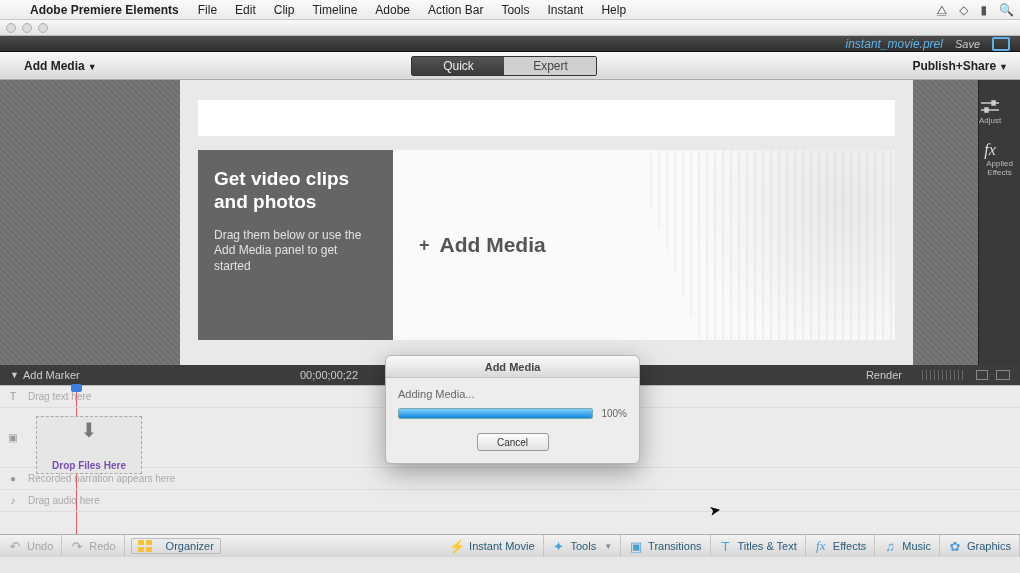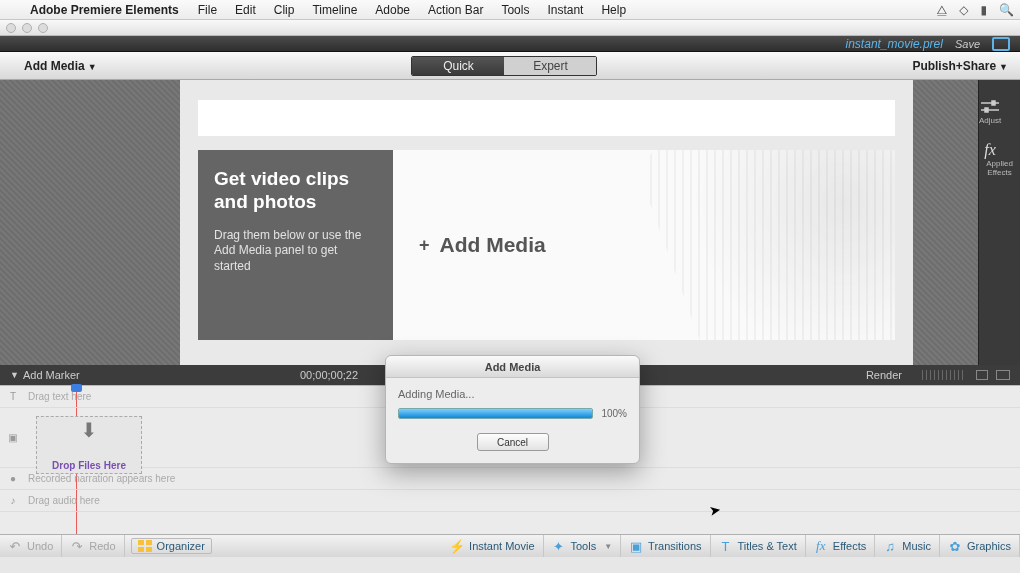--- a/index.html
+++ b/index.html
@@ -77,21 +77,21 @@
 .drop .dlabel { font-size: 10px; font-weight: 700; color: #7a4fb3; margin-top: 20px; }
 
 
 .bottom { height: 23px; background: linear-gradient(#f3f3f3,#d7d7d7); border-top: 1px solid #b0b0b0; display: flex; align-items: center; font-size: 11px; color: #2a5a78; }
 .bottom .btn { display: flex; align-items: center; padding: 0 8px; height: 22px; border-right: 1px solid #c7c7c7; gap: 5px; }
 .bottom .spacer { flex: 1; }
 .bottom .icn { color: #4aa0d8; font-size: 13px; display: inline-flex; width: 14px; justify-content: center; }
 .bottom .btn.dim { color: #a6a6a6; }
 .bottom .btn.dim .icn { color: #a6a6a6; }
 .bottom .dd { font-size: 8px; margin-left: 3px; color: #888; }
-.bottom .organizer { border: 1px solid #bbb; border-radius: 2px; padding: 1px 6px; display: flex; gap: 5px; align-items: center; margin: 0 6px; }
+.bottom .organizer { border: 1px solid #bbb; border-radius: 2px; padding: 1px 6px; display: flex; gap: 14px; align-items: center; margin: 0 6px; }
 .bottom .og-icon { width: 14px; height: 12px; background:
   linear-gradient(#f7c23a,#f7c23a) 0 0/6px 5px no-repeat,
   linear-gradient(#f7c23a,#f7c23a) 8px 0/6px 5px no-repeat,
   linear-gradient(#f7c23a,#f7c23a) 0 7px/6px 5px no-repeat,
   linear-gradient(#f7c23a,#f7c23a) 8px 7px/6px 5px no-repeat; }
 
 
 .modal { position: absolute; left: 385px; top: 355px; width: 255px; background: #ededed; border: 1px solid #b5b5b5; border-radius: 6px; box-shadow: 0 8px 26px rgba(0,0,0,.35); }
 .modal .titlebar { height: 22px; background: linear-gradient(#fafafa,#d9d9d9); border-bottom: 1px solid #c3c3c3; border-radius: 6px 6px 0 0; text-align: center; line-height: 22px; font-size: 11px; color: #444; font-weight: 600; }
 .modal .content { padding: 10px 12px 12px 12px; font-size: 11px; color: #666; }

